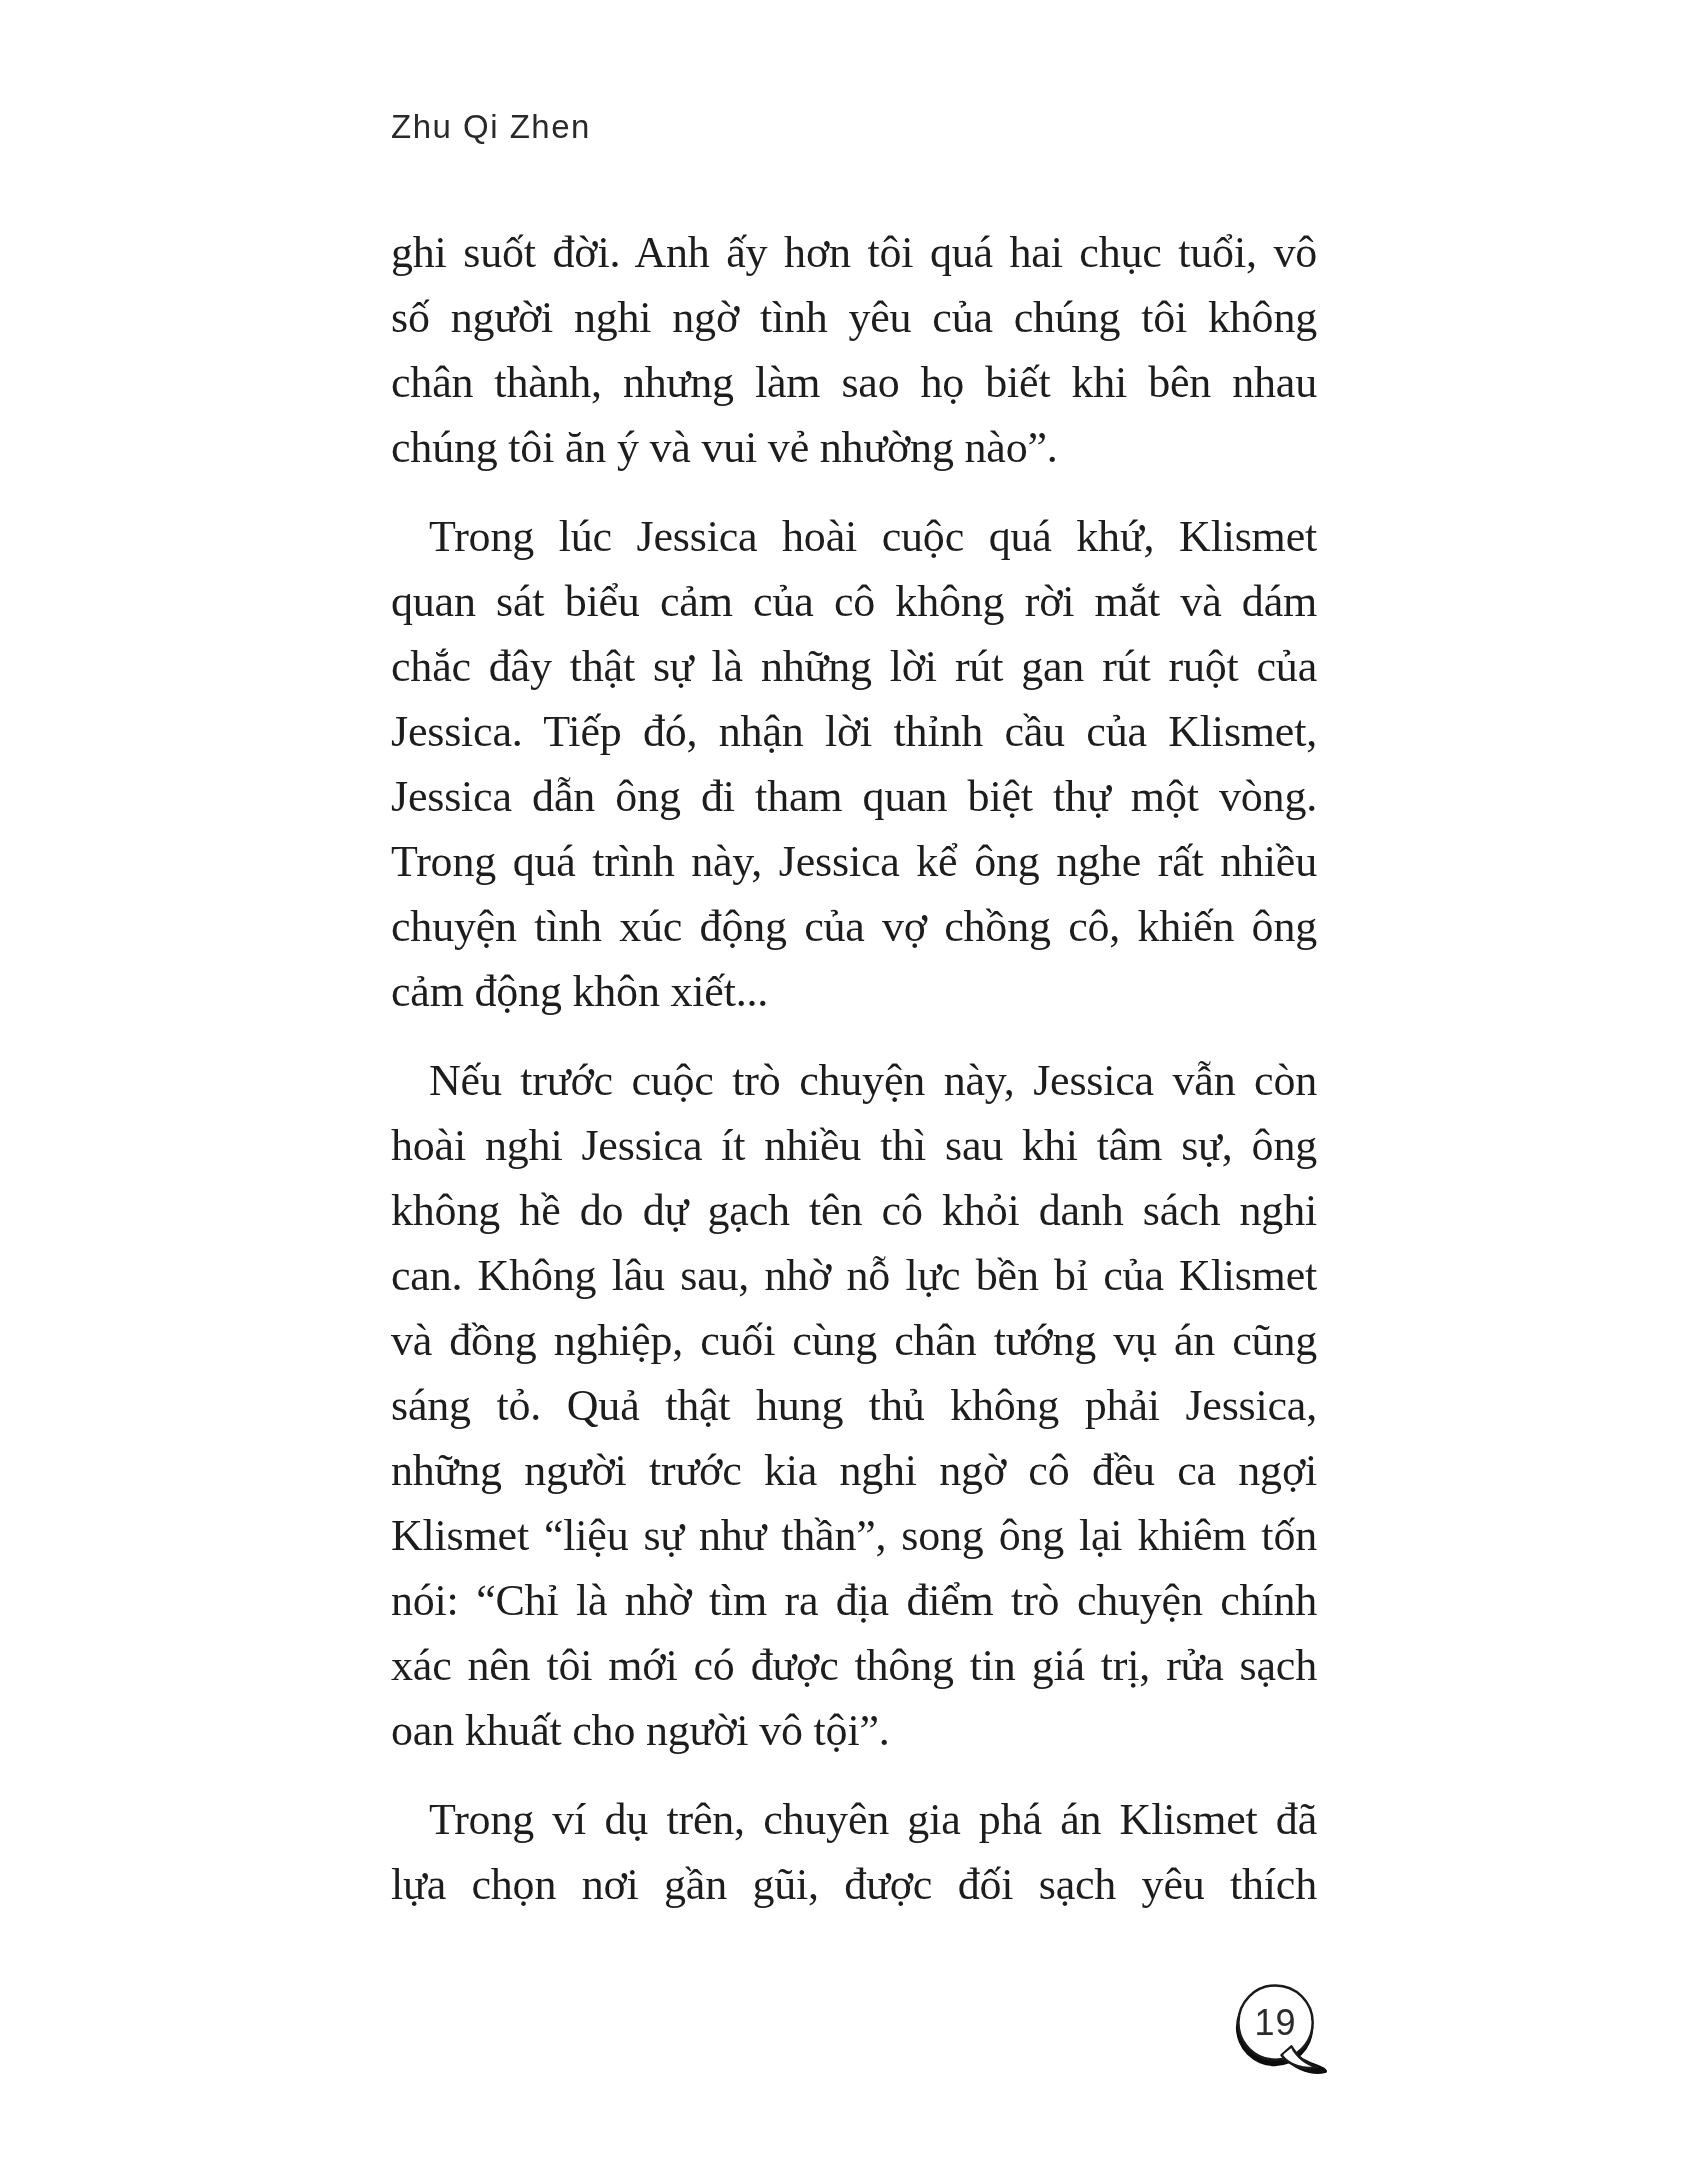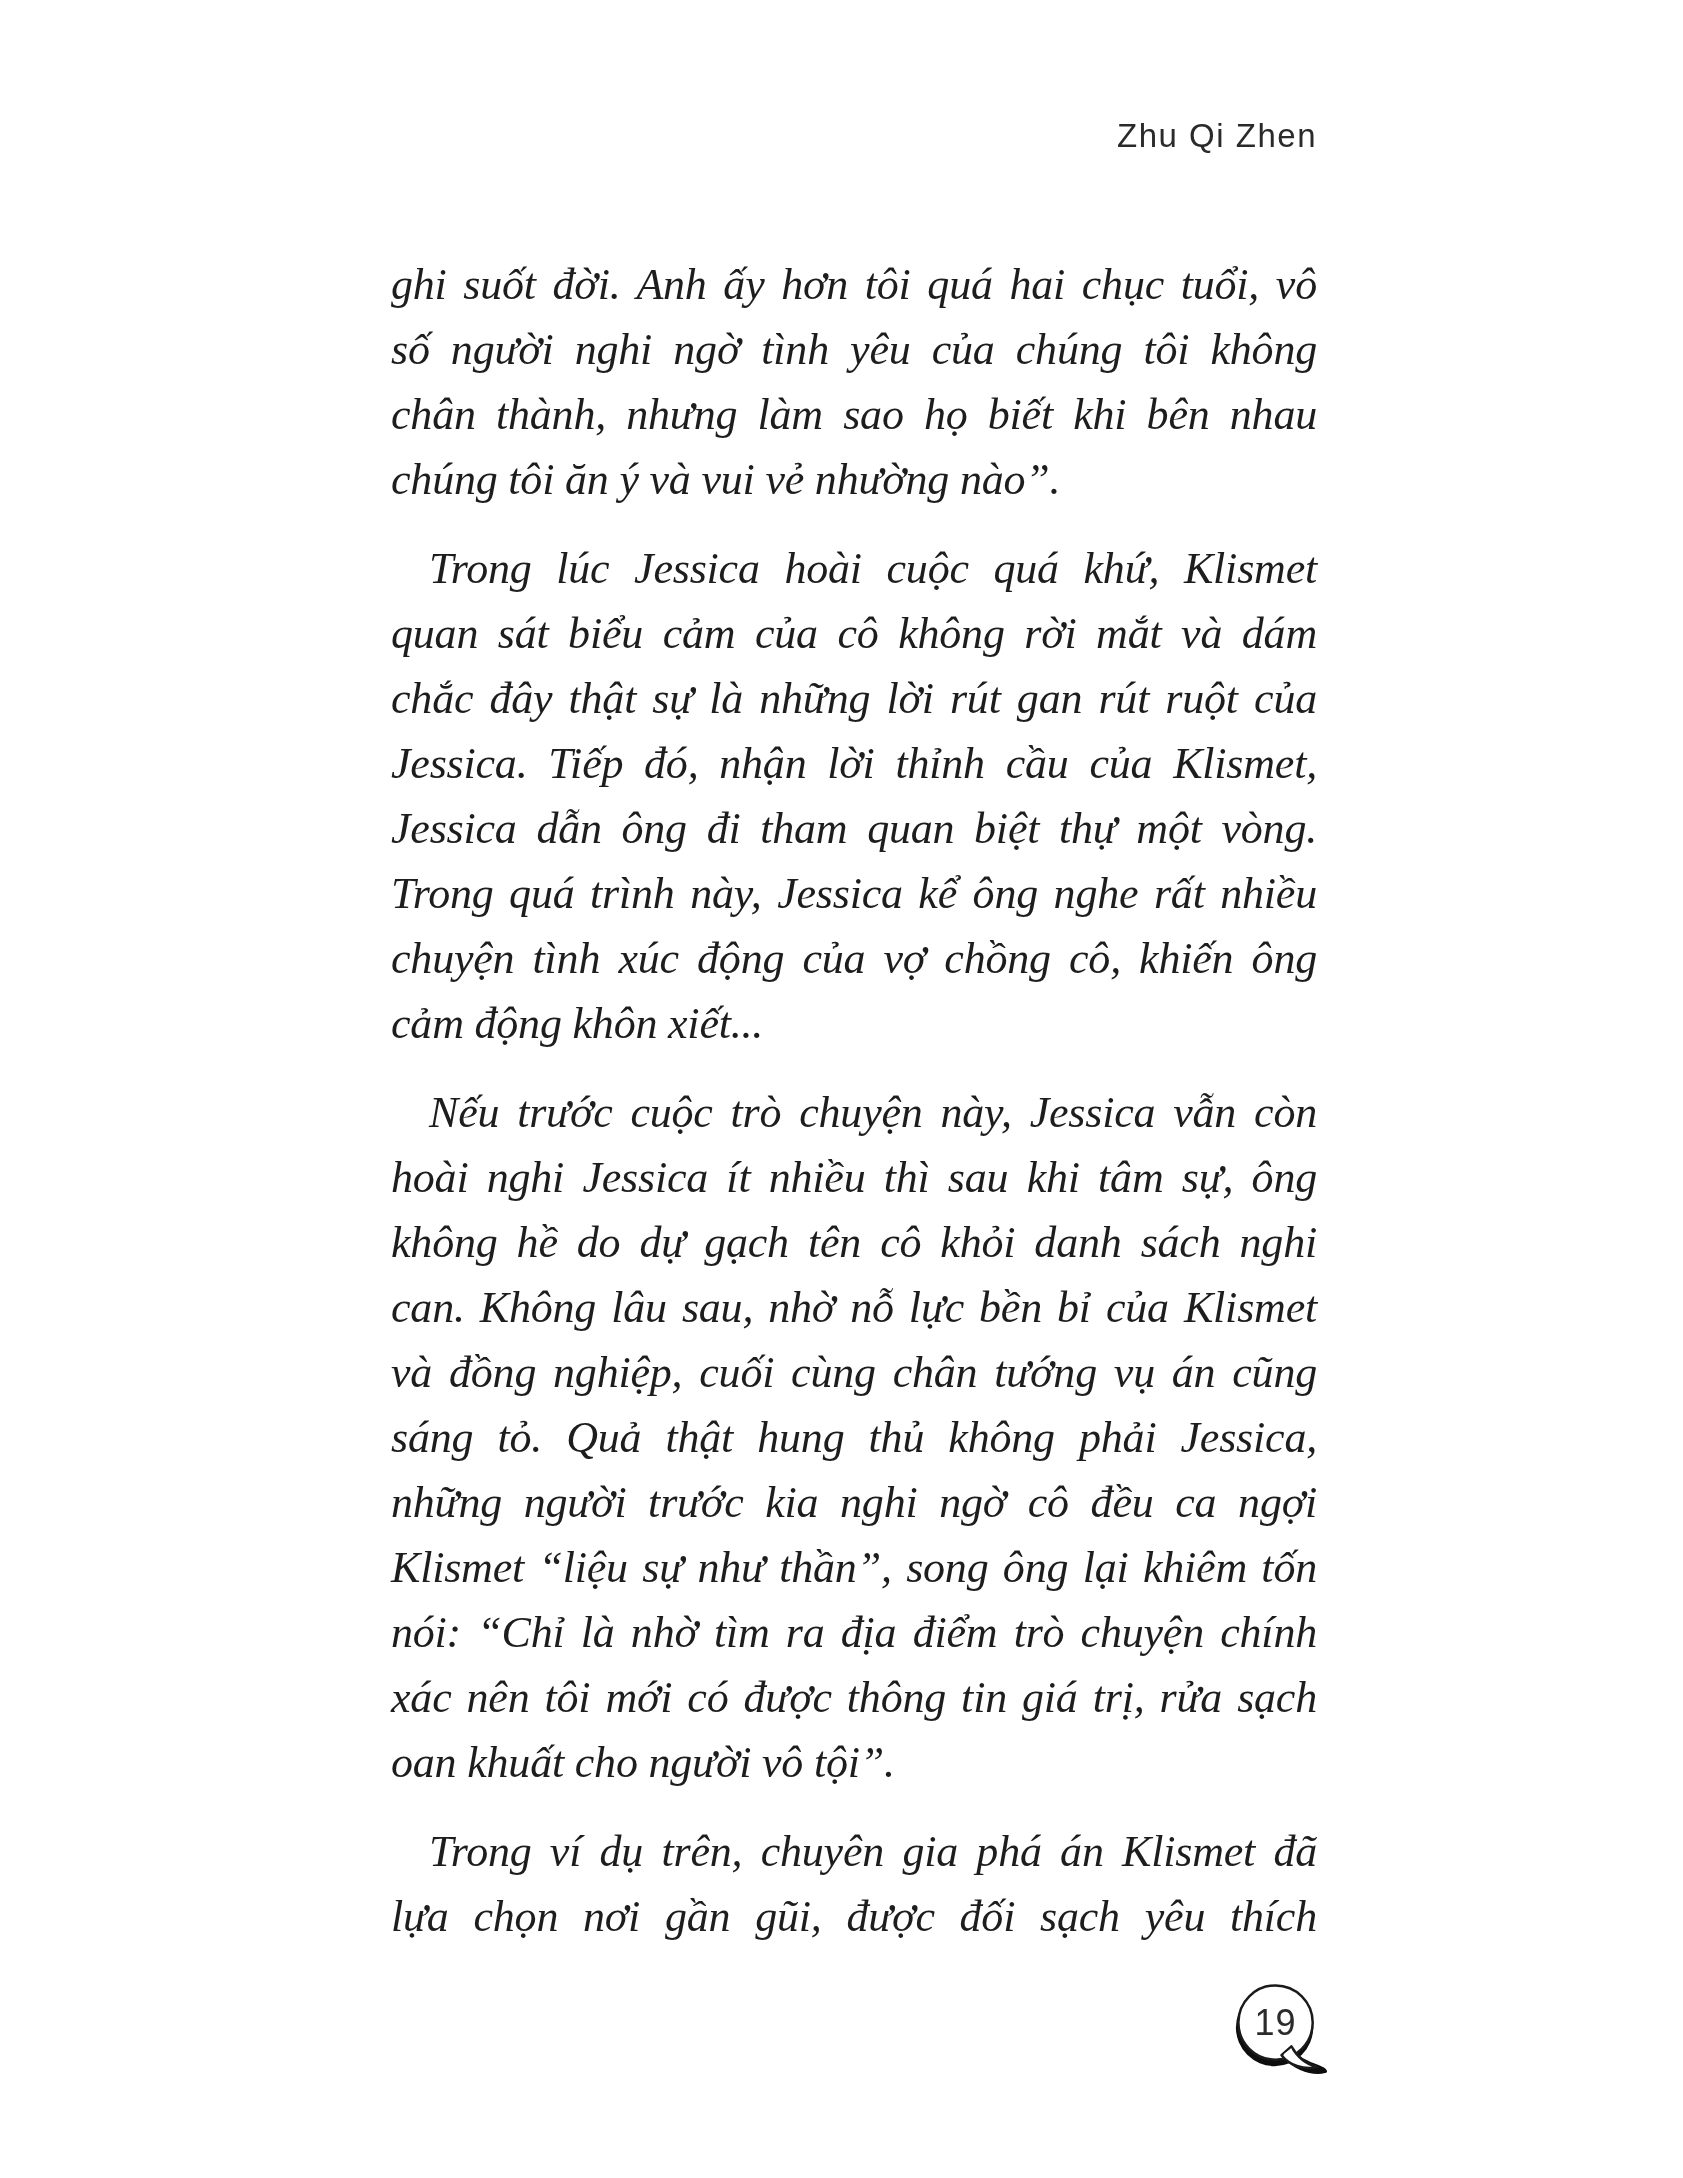--- a/index.html
+++ b/index.html
@@ -10,37 +10,36 @@
   .page {
     position: relative;
     width: 1683px;
     height: 2178px;
     background: #ffffff;
     overflow: hidden;
     font-family: "Liberation Serif", "DejaVu Serif", serif;
   }
   .running-head {
     position: absolute;
-    top: 117px;
+    top: 108px;
     left: 391px;
     width: 926px;
-    text-align: right;
+    text-align: left;
     font-family: "Liberation Sans", "DejaVu Sans", sans-serif;
     font-size: 33px;
     letter-spacing: 1.5px;
     color: #2a2a2a;
     font-weight: 400;
   }
   .body-text {
     position: absolute;
-    top: 252px;
+    top: 220px;
     left: 391px;
     width: 926px;
     color: #1d1d1d;
-    font-style: italic;
   }
   .para { margin: 0; }
   .para + .para { margin-top: 24px; }
   .line {
     font-size: 44px;
     line-height: 65px;
     text-align: justify;
     text-align-last: justify;
     letter-spacing: -0.2px;
     white-space: normal;

